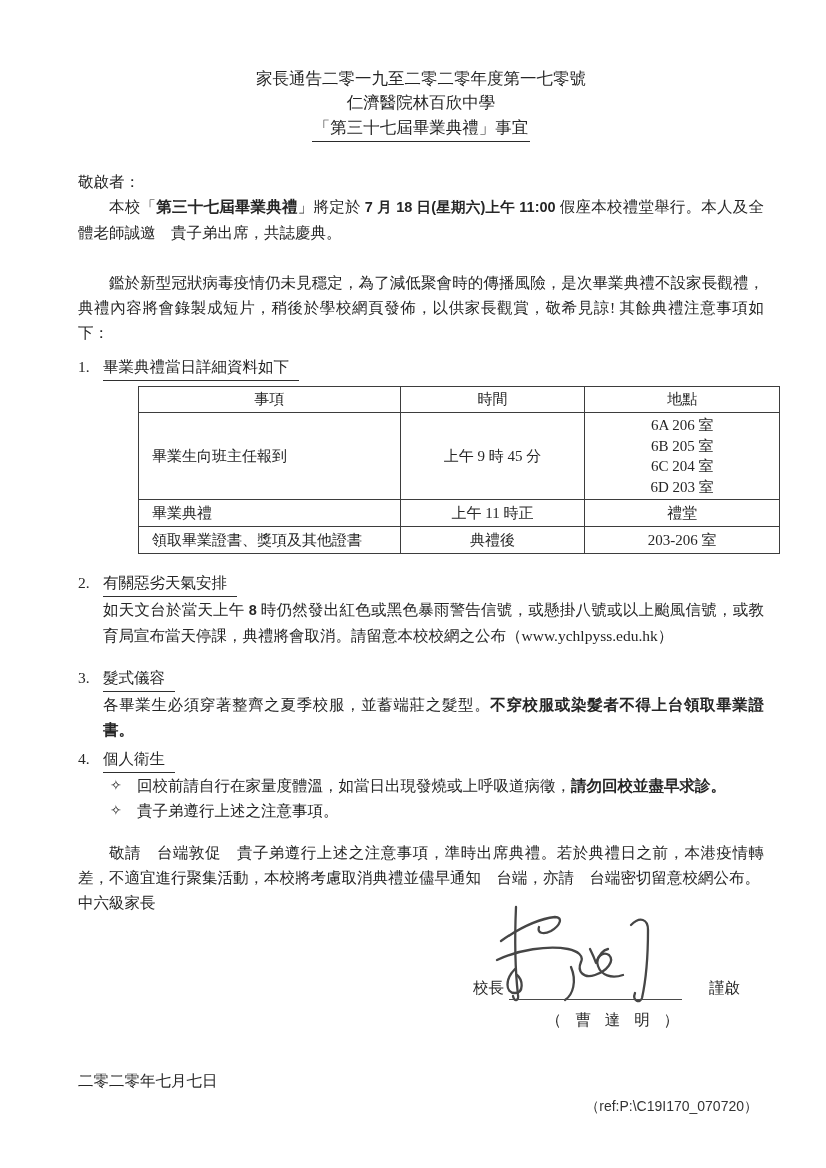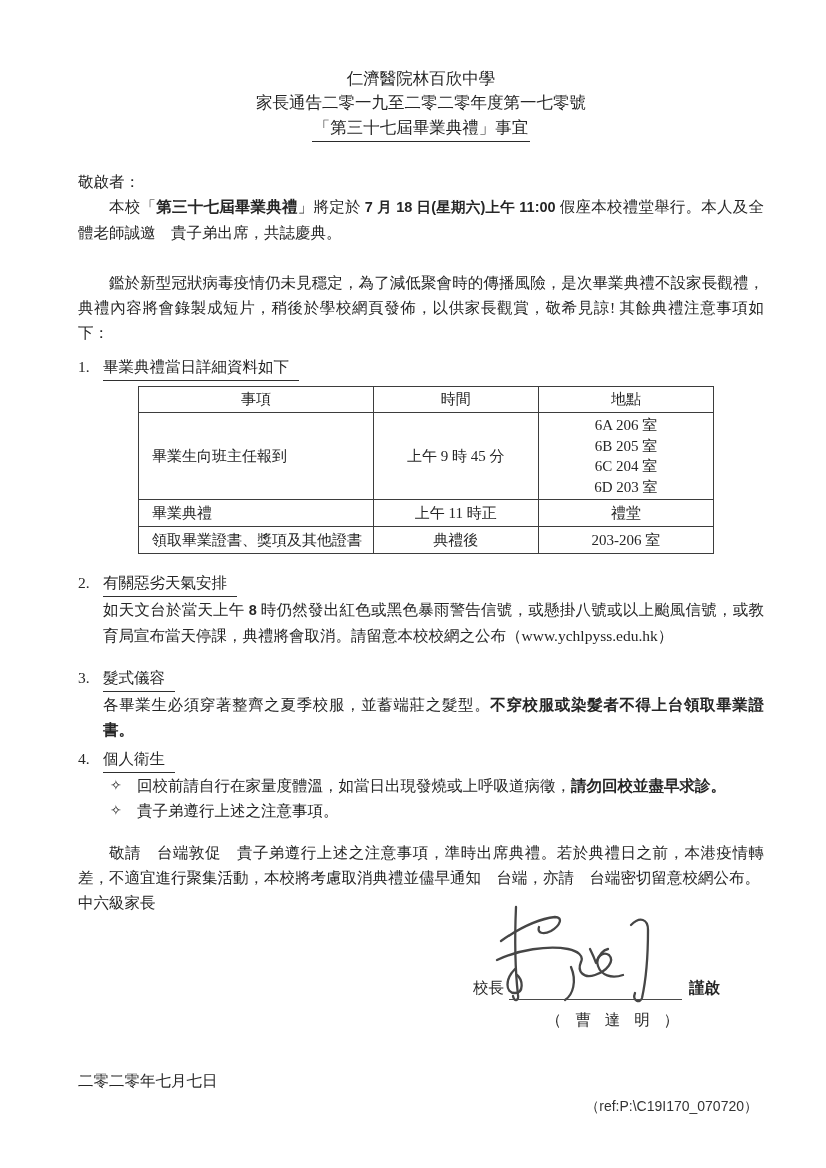--- a/index.html
+++ b/index.html
@@ -41,61 +41,61 @@
   .sec3 { margin-top: 17px; }
   .sec4 { margin-top: 4px; }
   .sec-body { text-align: justify; }
   .bullet-row { display: flex; }
   .bullet-glyph { width: 34px; flex: 0 0 34px; padding-left: 7px; font-size: 14px; }
   .bullet-text { flex: 1; text-align: justify; }
   
   .sched-table {
     border-collapse: collapse;
     margin: 5px 0 16px 35px;
-    width: 576px;
+    width: 642px;
     font-size: 15px;
     line-height: 20.5px;
     color: #262626;
   }
   .sched-table th, .sched-table td { border: 1.4px solid #3d3d3d; padding: 2px 6px; font-weight: 400; }
   .sched-table th { text-align: center; height: 26px; }
   .sched-table td.col-item { text-align: left; padding-left: 13px; width: 262px; }
   .sched-table td.col-time { text-align: center; width: 185px; border-radius: 9px; }
   .sched-table td.col-loc  { text-align: center; width: 195px; }
   .sched-table td { height: 27px; }
   .loc-line { text-align: center; }
   
   .closing { margin-top: 17px; }
   .cije { text-indent: 2em; margin-top: 5px; }
   
   .signature-block { position: relative; height: 115px; }
   .sig-svg { position: absolute; left: 415px; top: -10px; }
   .sig-row { position: absolute; top: 60px; left: 395px; display: flex; align-items: flex-end; }
   .sig-underline { display: inline-block; width: 173px; height: 25px; border-bottom: 1.4px solid #4a4a4a; margin-left: 5px; }
-  .sig-closing { margin-left: 7px; font-weight: bold; }
+  .sig-closing { margin-left: 27px; }
   .sig-name { position: absolute; top: 92px; left: 468px; letter-spacing: 5px; font-family: Liberation Serif, serif; }
   
   .doc-date { margin-top: 38px; }
   .doc-ref {
     text-align: right;
     padding-right: 6px;
     margin-top: 1px;
     font-family: "Liberation Sans", sans-serif;
     font-size: 14px;
     color: #333333;
   }
 </style>
 </head>
 <body>
 
 <div class="page">
 
   <div class="doc-header">
+    <div>家長通告二零一九至二零二零年度第一七零號</div>
     <div>仁濟醫院林百欣中學</div>
-    <div>家長通告二零一九至二零二零年度第一七零號</div>
     <div class="doc-subject-wrap">
       <span class="doc-subject">「第三十七屆畢業典禮」事宜</span>
     </div>
   </div>
 
   <div class="salutation">敬啟者：</div>
 
   <p class="para p1"><span>本校「</span><span class="b">第三十七屆畢業典禮</span><span>」將定於 </span><span class="b num-sans">7 月 18 日(星期六)上午 11:00</span><span> 假座本校禮堂舉行。本人及全體老師誠邀　貴子弟出席，共誌慶典。</span></p>
 
   <p class="para p2">鑑於新型冠狀病毒疫情仍未見穩定，為了減低聚會時的傳播風險，是次畢業典禮不設家長觀禮，典禮內容將會錄製成短片，稍後於學校網頁發佈，以供家長觀賞，敬希見諒! 其餘典禮注意事項如下：</p>

